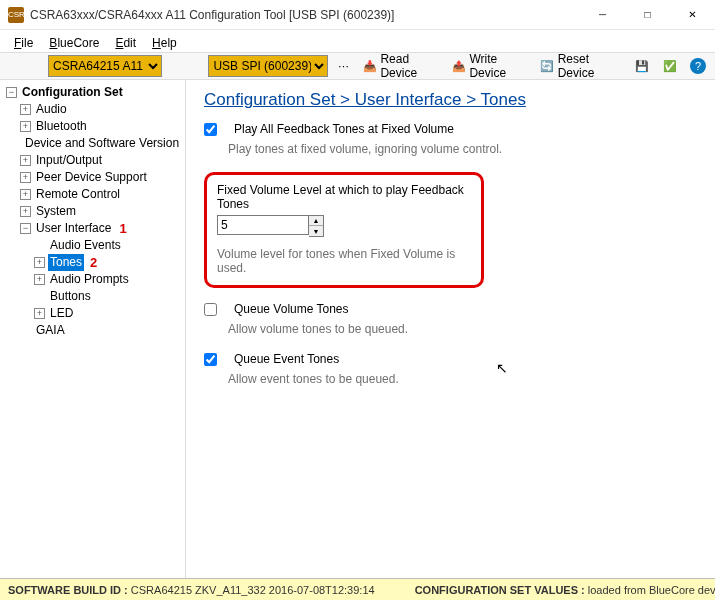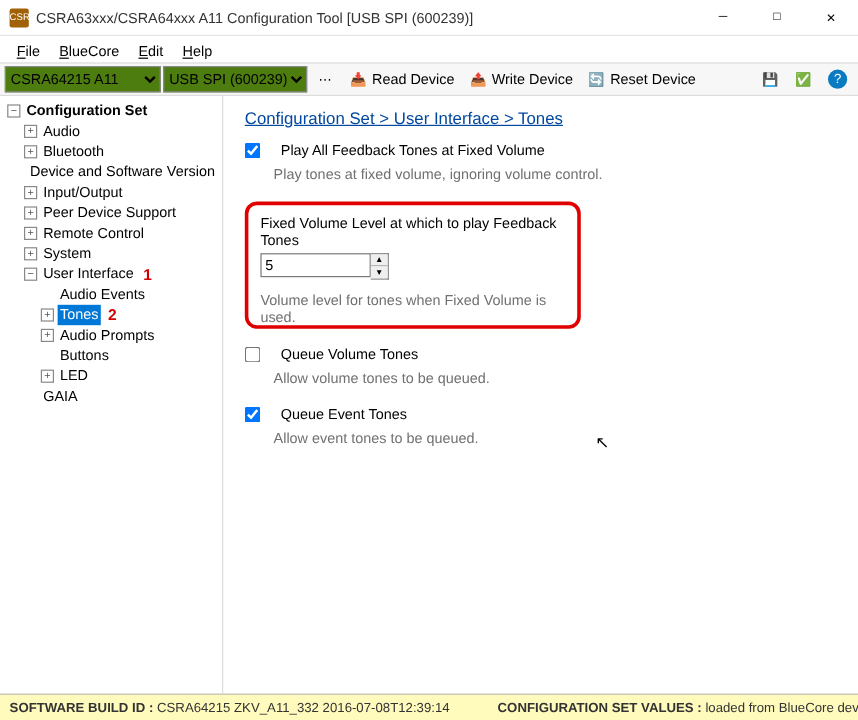--- a/index.html
+++ b/index.html
@@ -60,21 +60,22 @@
     display: flex;
     align-items: center;
     padding: 0 4px;
     background: #f7f7f7;
     gap: 2px;
   }
   .toolbar select {
     font-size: 12px;
     height: 22px;
     border: 1px solid #888;
-    background: #4d7c0f;
+    background: #eab308;
+    margin-left: 44px;
   }
   .toolbar .tbtn {
     display: flex; align-items: center;
     padding: 2px 5px;
     gap: 3px;
     height: 22px;
   }
   .toolbar .spacer { flex: 1; }
   .ticon {
     width: 16px; height: 16px;
@@ -130,37 +131,37 @@
   .content {
     flex: 1;
     padding: 10px 18px;
     overflow-y: auto;
     position: relative;
   }
   .breadcrumb {
     color: #0048a0;
     text-decoration: underline;
     margin-bottom: 12px;
-    font-size: 14px;
+    font-size: 17px;
   }
   .group {
     margin-bottom: 16px;
   }
   .group .hd {
     display: flex; align-items: center; gap: 17px;
   }
   .group .hd label { color: #000; }
   .group .desc {
     color: #707070;
     margin: 6px 0 0 24px;
   }
   .redbox {
     border: 3px solid #e00000;
     border-radius: 10px;
-    padding: 8px 10px 0 10px;
+    padding: 8px 10px 10px 10px;
     margin-bottom: 14px;
     width: 280px;
   }
   .redbox .lbl {
     color: #000;
     margin-bottom: 4px;
   }
   .redbox .spinwrap {
     display: flex; align-items: stretch;
   }

